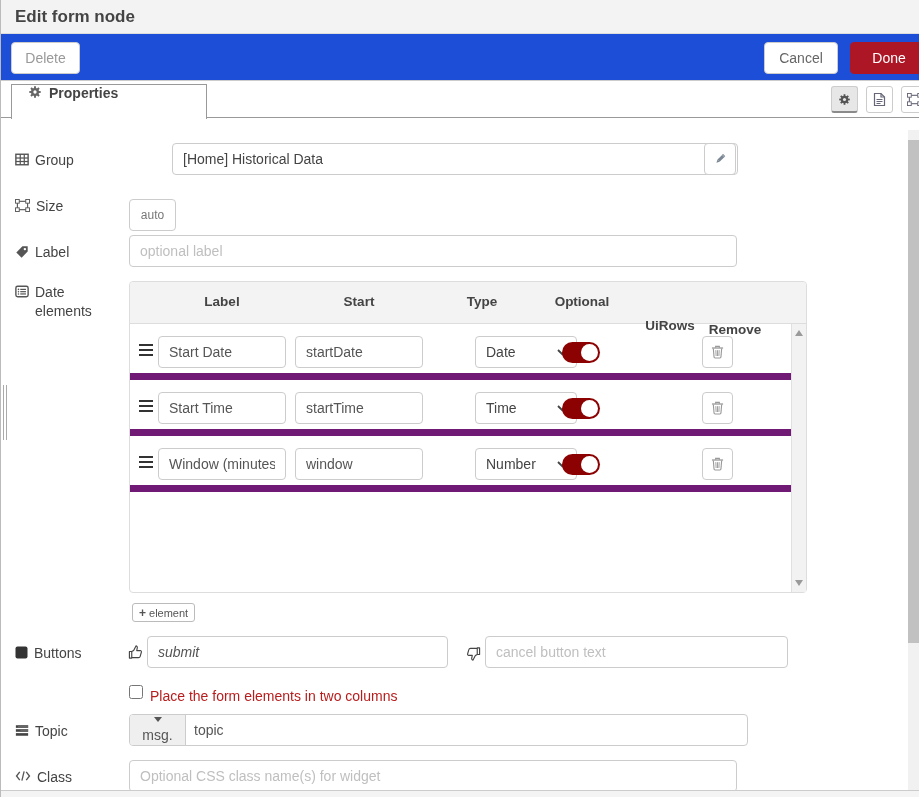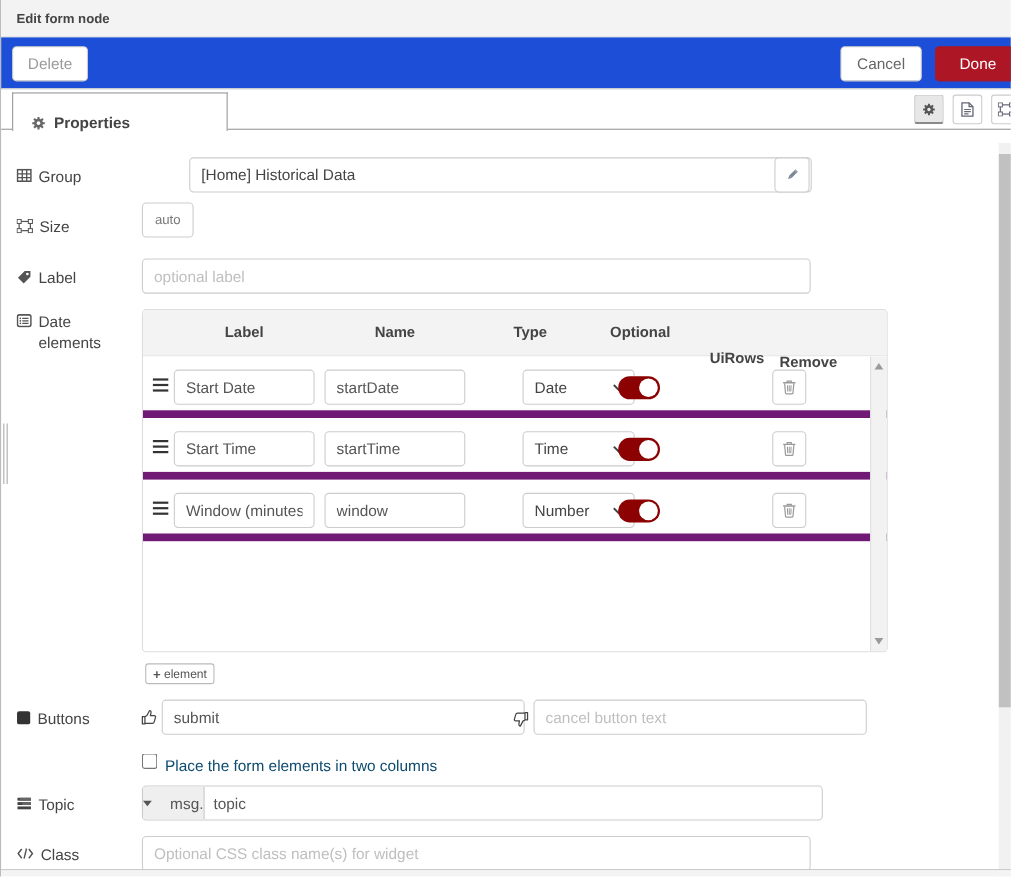--- a/index.html
+++ b/index.html
@@ -2,49 +2,49 @@
 <html><head>
 <meta charset="utf-8">
 <style>
   * { margin:0; padding:0; box-sizing:border-box; }
   html,body { background:#fff; }
   body { font-family:"Liberation Sans","DejaVu Sans",sans-serif; font-size:14px; color:#444; }
   .tray { position:relative; width:919px; height:797px; background:#fff; overflow:hidden; border-left:1px solid #bbb; }
 
   
   .tray-header { position:absolute; top:0; left:0; right:0; height:34px; background:#f3f3f3; border-bottom:1px solid #ddd; display:flex; align-items:center; padding-left:14px; }
-  .tray-title { font-weight:bold; font-size:12px; color:#444; }
+  .tray-title { font-weight:bold; font-size:17px; color:#444; }
 
   
   .tray-toolbar { position:absolute; top:34px; left:0; right:0; height:47px; background:#1d4ed8; border-bottom:1px solid #ccc; }
   .btn { display:inline-flex; align-items:center; justify-content:center; height:32px; border:1px solid #ccc; border-radius:4px; background:#fff; font-size:14px; color:#666; cursor:pointer; }
   .btn-delete { position:absolute; left:10px; top:8px; width:69px; color:#999; }
   .btn-cancel { position:absolute; left:763px; top:8px; width:74px; color:#666; }
   .btn-done   { position:absolute; left:849px; top:8px; width:78px; background:#AD1625; border-color:#AD1625; color:#fff; }
 
   
   .tabbar { position:absolute; top:82px; left:0; right:0; height:36px; background:#fff; border-bottom:1px solid #999; }
-  .tab { position:absolute; left:10px; top:2px; width:196px; height:35px; background:#fff; border:1px solid #999; border-bottom:none; display:flex; align-items:flex-end; padding-left:16px; gap:7px; font-weight:bold; color:#444; z-index:2; }
+  .tab { position:absolute; left:10px; top:2px; width:196px; height:35px; background:#fff; border:1px solid #999; border-bottom:none; display:flex; align-items:flex-start; padding-left:16px; gap:7px; font-weight:bold; color:#444; z-index:2; }
   .tab-btns { position:absolute; right:0; top:4px; display:flex; gap:8px; }
   .sq-btn { width:27px; height:27px; border:1px solid #ccc; border-radius:3px; background:#fff; display:flex; align-items:center; justify-content:center; }
   .sq-btn.active { background:#e7e7e7; border-bottom:2px solid #8a8a8a; }
   .sq-btn.cut { margin-right:-9px; }
 
   
   .row-label { position:absolute; left:14px; width:110px; display:flex; gap:6px; color:#444; font-size:14px; line-height:19px; }
   .row-label svg { flex:0 0 auto; margin-top:2px; }
 
   .ninput, .nselect { border:1px solid #ccc; border-radius:4px; height:32px; font-size:14px; color:#555; background:#fff; padding:0 10px; }
   .ninput::placeholder { color:#bfbfbf; }
   .nselect { position:absolute; display:flex; align-items:center; padding-right:26px; color:#444;margin-left:43px; }
   .nselect .chev { position:absolute; right:8px; top:12px; }
 
   .grp-select { left:128px; top:143px; width:566px; }
   .btn-pencil { position:absolute; left:703px; top:143px; width:32px; height:32px; }
-  .btn-auto { position:absolute; left:128px; top:184px; width:47px; height:32px; font-size:12px; color:#777; }
+  .btn-auto { position:absolute; left:128px; top:199px; width:47px; height:32px; font-size:12px; color:#777; }
   .inp-label { position:absolute; left:128px; top:235px; width:608px; }
 
   
   .eltable { position:absolute; left:128px; top:281px; width:678px; height:312px; border:1px solid #ddd; border-radius:4px; background:#fff; }
   .eltable-head { height:42px; background:#f3f3f3; border-bottom:1px solid #ddd; border-radius:4px 4px 0 0; position:relative; }
   .eltable-head span { position:absolute; top:12px; transform:translateX(-50%); font-weight:bold; font-size:13.5px; color:#444; }
   .hc0{left:92px;} .hc1{left:229px;} .hc2{left:352px;} .hc3{left:452px;} .hc4{left:540px;margin-top:24px;} .hc5{left:605px;margin-top:28px;}
   .ellist { position:absolute; top:42px; left:0; right:0; bottom:0; overflow:hidden; }
   .erow { position:relative; height:56px; border-bottom:7px solid #701a75; }
   .drag { position:absolute; left:9px; top:20px; width:14px; cursor:grab; }
@@ -59,27 +59,27 @@
   .inner-scroll { position:absolute; right:0; top:0; bottom:0; width:15px; background:#f2f2f2; border-left:1px solid #e0e0e0; }
   .tri-up, .tri-down { position:absolute; left:3px; width:0; height:0; border-left:4.5px solid transparent; border-right:4.5px solid transparent; }
   .tri-up { top:6px; border-bottom:6px solid #9a9a9a; }
   .tri-down { bottom:6px; border-top:6px solid #9a9a9a; }
 
   .btn-add { position:absolute; left:131px; top:603px; height:19px; font-size:11px; color:#555; border:1px solid #bbb; border-radius:3px; background:#fff; padding:0 6px; display:flex; align-items:center; gap:3px; }
   .btn-add b { font-size:12px; }
 
   
   .icon-abs { position:absolute; }
-  .inp-submit { position:absolute; left:146px; top:636px; width:330px; }
+  .inp-submit { position:absolute; left:146px; top:636px; width:301px;font-style:italic; }
   .inp-cancel { position:absolute; left:484px; top:636px; width:303px; }
   .chk { position:absolute; left:128px; top:685px; width:14px; height:14px; }
-  .chk-label { position:absolute; left:149px; top:688px; color:#0c4a6e; }
+  .chk-label { position:absolute; left:149px; top:688px; color:#b91c1c; }
 
   .typedinput { position:absolute; left:128px; top:714px; width:619px; height:32px; border:1px solid #ccc; border-radius:4px; background:#fff; display:flex; align-items:center; overflow:hidden; }
-  .ti-prefix { height:100%; width:56px; background:#efefef; border-right:1px solid #ccc; display:flex; align-items:center; justify-content:space-between; gap:5px; color:#555; cursor:pointer; }
+  .ti-prefix { height:100%; width:56px; background:#efefef; border-right:1px solid #ccc; display:flex; align-items:center; justify-content:center; gap:5px; color:#555; cursor:pointer;flex-direction:column; }
   .ti-caret { width:0; height:0; border-left:4px solid transparent; border-right:4px solid transparent; border-top:5px solid #555; }
   .ti-value { padding-left:8px; color:#555; }
 
   .inp-class { position:absolute; left:128px; top:760px; width:608px; }
 
   
   .page-scroll { position:absolute; right:0; top:130px; bottom:0; width:11px; background:#f1f1f1; }
   .page-thumb { position:absolute; top:10px; left:0; width:11px; height:503px; background:#c1c1c1; }
   .bottom-strip { position:absolute; left:0; right:0; bottom:0; height:7px; background:#f4f4f4; border-top:1px solid #ccc; }
   .tray-grip { position:absolute; left:2px; top:385px; height:55px; width:4px; border-left:1px solid #aaa; border-right:1px solid #aaa; }
@@ -225,21 +225,21 @@
           <circle cx="4" cy="7.2" r="0.9" fill="#555"></circle>
           <circle cx="4" cy="9.8" r="0.9" fill="#555"></circle>
         </svg>
     </span>
     <span>Date elements</span>
   </div>
 
   <div class="eltable">
     <div class="eltable-head">
       <span class="hc0">Label</span>
-      <span class="hc1">Name</span>
+      <span class="hc1">Start</span>
       <span class="hc2">Type</span>
       <span class="hc3">Optional</span>
       <span class="hc4">UiRows</span>
       <span class="hc5">Remove</span>
     </div>
     <div class="ellist" id="ellist">
 
     <div class="erow">
       <span class="drag">
             <i></i>

